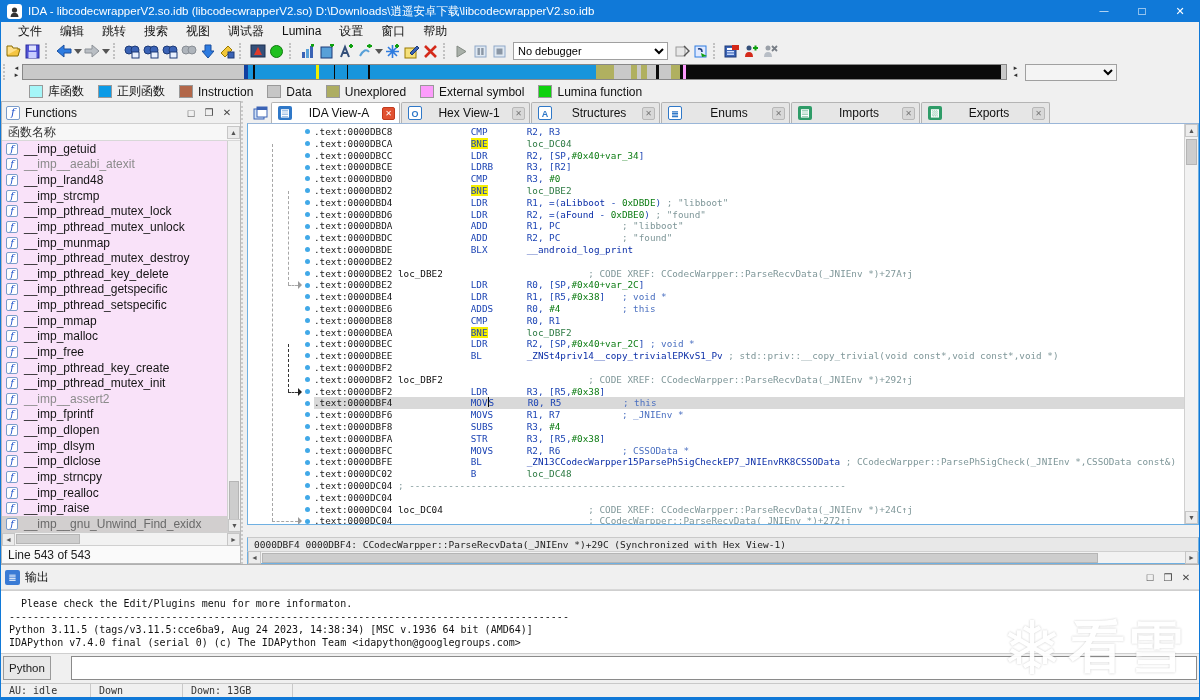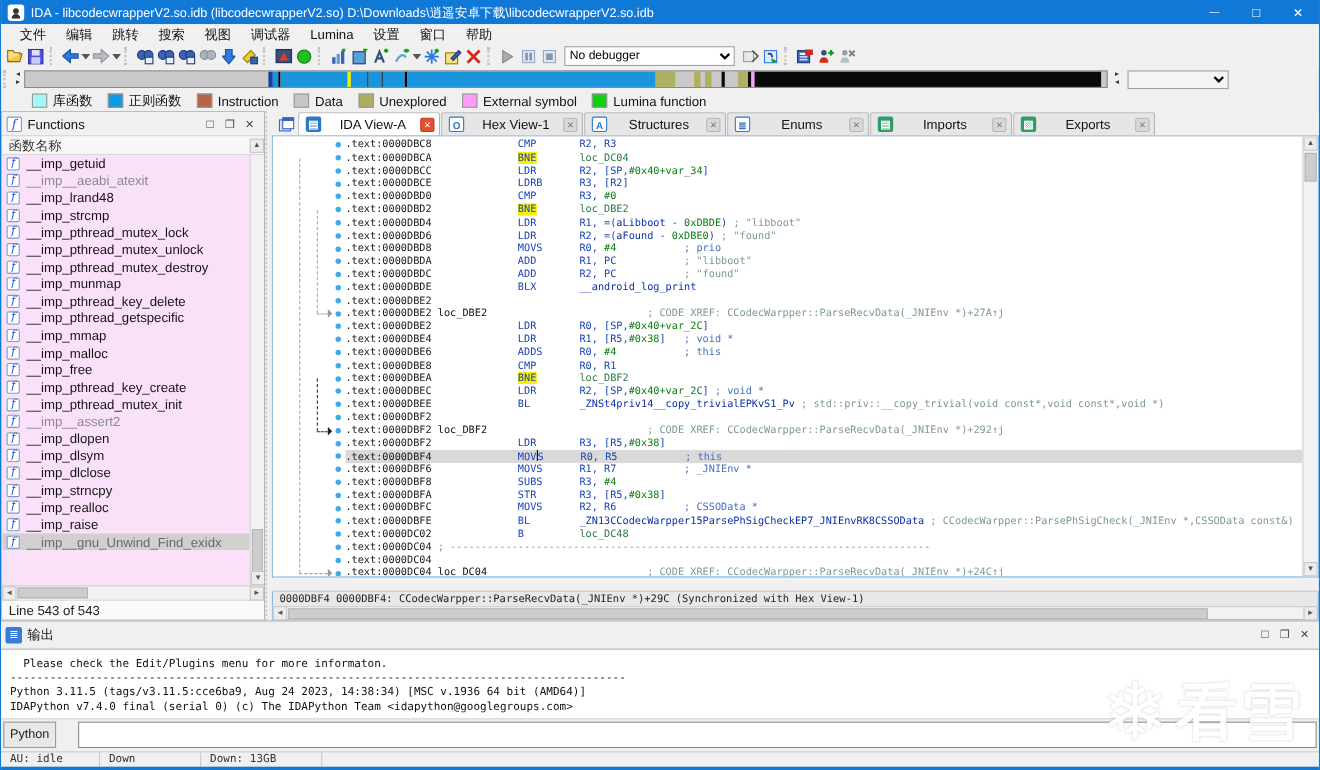--- a/index.html
+++ b/index.html
@@ -487,36 +487,40 @@
             <div class="frow">
               <span class="ficonbox"></span>
               <span class="fname">__imp_pthread_mutex_lock</span>
             </div>
             <div class="frow">
               <span class="ficonbox"></span>
               <span class="fname">__imp_pthread_mutex_unlock</span>
             </div>
             <div class="frow">
               <span class="ficonbox"></span>
+              <span class="fname">__imp_munmap</span>
+            </div>
+            <div class="frow">
+              <span class="ficonbox"></span>
               <span class="fname">__imp_pthread_mutex_destroy</span>
             </div>
             <div class="frow">
               <span class="ficonbox"></span>
-              <span class="fname">__imp_munmap</span>
-            </div>
-            <div class="frow">
-              <span class="ficonbox"></span>
               <span class="fname">__imp_pthread_key_delete</span>
             </div>
             <div class="frow">
               <span class="ficonbox"></span>
               <span class="fname">__imp_pthread_getspecific</span>
             </div>
             <div class="frow">
               <span class="ficonbox"></span>
+              <span class="fname">__imp_pthread_setspecific</span>
+            </div>
+            <div class="frow">
+              <span class="ficonbox"></span>
               <span class="fname">__imp_mmap</span>
             </div>
             <div class="frow">
               <span class="ficonbox"></span>
               <span class="fname">__imp_malloc</span>
             </div>
             <div class="frow">
               <span class="ficonbox"></span>
               <span class="fname">__imp_free</span>
             </div>
@@ -524,20 +528,24 @@
               <span class="ficonbox"></span>
               <span class="fname">__imp_pthread_key_create</span>
             </div>
             <div class="frow">
               <span class="ficonbox"></span>
               <span class="fname">__imp_pthread_mutex_init</span>
             </div>
             <div class="frow dim">
               <span class="ficonbox"></span>
               <span class="fname">__imp__assert2</span>
+            </div>
+            <div class="frow">
+              <span class="ficonbox"></span>
+              <span class="fname">__imp_fprintf</span>
             </div>
             <div class="frow">
               <span class="ficonbox"></span>
               <span class="fname">__imp_dlopen</span>
             </div>
             <div class="frow">
               <span class="ficonbox"></span>
               <span class="fname">__imp_dlsym</span>
             </div>
             <div class="frow">
@@ -665,21 +673,20 @@
           </div>
         <div class="code" id="code">
             <div class="dline"><span class="sg-a">.text:0000DBC8</span><span class="sg-w">              </span><span class="sg-m">CMP</span><span class="sg-w">       </span><span class="sg-m">R2, R3</span></div>
             <div class="dline"><span class="sg-a">.text:0000DBCA</span><span class="sg-w">              </span><span class="sg-y">BNE</span><span class="sg-w">       </span><span class="sg-l">loc_DC04</span></div>
             <div class="dline"><span class="sg-a">.text:0000DBCC</span><span class="sg-w">              </span><span class="sg-m">LDR</span><span class="sg-w">       </span><span class="sg-m">R2, [SP,</span><span class="sg-n">#0x40+var_34</span><span class="sg-m">]</span></div>
             <div class="dline"><span class="sg-a">.text:0000DBCE</span><span class="sg-w">              </span><span class="sg-m">LDRB</span><span class="sg-w">      </span><span class="sg-m">R3, [R2]</span></div>
             <div class="dline"><span class="sg-a">.text:0000DBD0</span><span class="sg-w">              </span><span class="sg-m">CMP</span><span class="sg-w">       </span><span class="sg-m">R3, </span><span class="sg-n">#0</span></div>
             <div class="dline"><span class="sg-a">.text:0000DBD2</span><span class="sg-w">              </span><span class="sg-y">BNE</span><span class="sg-w">       </span><span class="sg-l">loc_DBE2</span></div>
             <div class="dline"><span class="sg-a">.text:0000DBD4</span><span class="sg-w">              </span><span class="sg-m">LDR</span><span class="sg-w">       </span><span class="sg-m">R1, =(</span><span class="sg-d">aLibboot</span><span class="sg-m"> - </span><span class="sg-n">0xDBDE</span><span class="sg-m">)</span><span class="sg-x"> ; "libboot"</span></div>
             <div class="dline"><span class="sg-a">.text:0000DBD6</span><span class="sg-w">              </span><span class="sg-m">LDR</span><span class="sg-w">       </span><span class="sg-m">R2, =(</span><span class="sg-d">aFound</span><span class="sg-m"> - </span><span class="sg-n">0xDBE0</span><span class="sg-m">)</span><span class="sg-x"> ; "found"</span></div>
-            <div class="dline"><span class="sg-a">.text:0000DBD8</span><span class="sg-w">              </span><span class="sg-m">MOVS</span><span class="sg-w">      </span><span class="sg-m">R0, </span><span class="sg-n">#4</span><span class="sg-w">           </span><span class="sg-c">; prio</span></div>
             <div class="dline"><span class="sg-a">.text:0000DBDA</span><span class="sg-w">              </span><span class="sg-m">ADD</span><span class="sg-w">       </span><span class="sg-m">R1, PC</span><span class="sg-w">           </span><span class="sg-x">; "libboot"</span></div>
             <div class="dline"><span class="sg-a">.text:0000DBDC</span><span class="sg-w">              </span><span class="sg-m">ADD</span><span class="sg-w">       </span><span class="sg-m">R2, PC</span><span class="sg-w">           </span><span class="sg-x">; "found"</span></div>
             <div class="dline"><span class="sg-a">.text:0000DBDE</span><span class="sg-w">              </span><span class="sg-m">BLX</span><span class="sg-w">       </span><span class="sg-d">__android_log_print</span></div>
             <div class="dline"><span class="sg-a">.text:0000DBE2</span></div>
             <div class="dline"><span class="sg-a">.text:0000DBE2</span><span class="sg-w"> </span><span class="sg-b">loc_DBE2</span><span class="sg-w">                          </span><span class="sg-x">; CODE XREF: CCodecWarpper::ParseRecvData(_JNIEnv *)+27A↑j</span></div>
             <div class="dline"><span class="sg-a">.text:0000DBE2</span><span class="sg-w">              </span><span class="sg-m">LDR</span><span class="sg-w">       </span><span class="sg-m">R0, [SP,</span><span class="sg-n">#0x40+var_2C</span><span class="sg-m">]</span></div>
             <div class="dline"><span class="sg-a">.text:0000DBE4</span><span class="sg-w">              </span><span class="sg-m">LDR</span><span class="sg-w">       </span><span class="sg-m">R1, [R5,</span><span class="sg-n">#0x38</span><span class="sg-m">]</span><span class="sg-w">   </span><span class="sg-c">; void *</span></div>
             <div class="dline"><span class="sg-a">.text:0000DBE6</span><span class="sg-w">              </span><span class="sg-m">ADDS</span><span class="sg-w">      </span><span class="sg-m">R0, </span><span class="sg-n">#4</span><span class="sg-w">           </span><span class="sg-c">; this</span></div>
             <div class="dline"><span class="sg-a">.text:0000DBE8</span><span class="sg-w">              </span><span class="sg-m">CMP</span><span class="sg-w">       </span><span class="sg-m">R0, R1</span></div>
             <div class="dline"><span class="sg-a">.text:0000DBEA</span><span class="sg-w">              </span><span class="sg-y">BNE</span><span class="sg-w">       </span><span class="sg-l">loc_DBF2</span></div>

